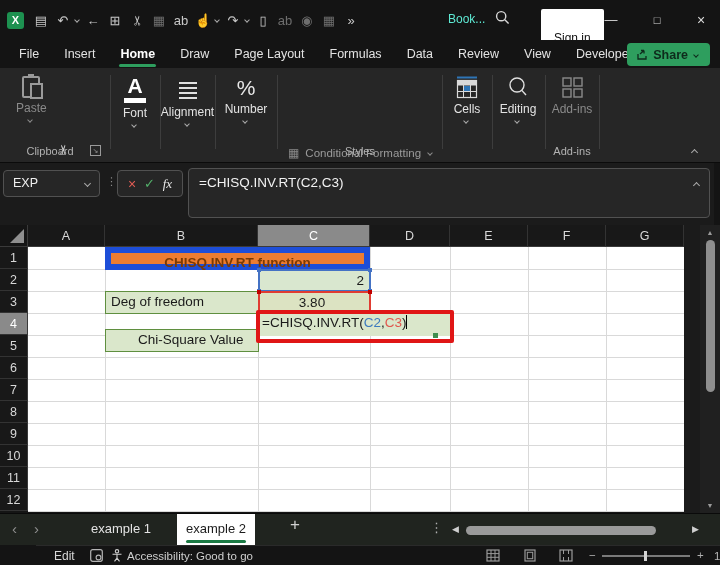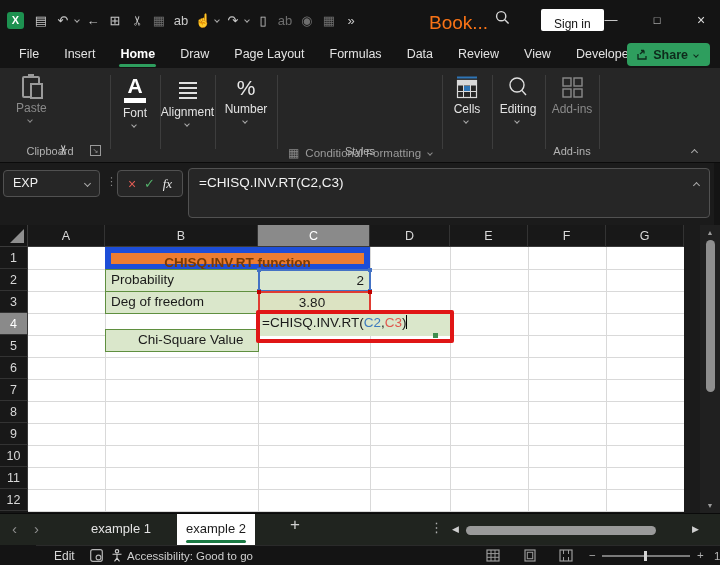--- a/index.html
+++ b/index.html
@@ -13,24 +13,24 @@
   .qat-icon { display:inline-block; min-width:20px; text-align:center; font-size:13px; color:#c9c9c9;
               margin:0 1px; cursor:default; }
   .qat-icon.dim { color:#6e6e6e; }
   .qat-icon.excel { width:17px; height:17px; min-width:17px; background:#1d9150; border-radius:3px;
                     color:#fff; font-weight:bold; font-size:11px; line-height:17px; margin-right:6px; }
   .qat-icon.rot { transform:rotate(-90deg); }
   .chev { display:inline-block; width:5px; height:5px; border-right:1.3px solid #aaa;
           border-bottom:1.3px solid #aaa; transform:rotate(45deg); }
   .chev.sm { width:4px; height:4px; margin:0 3px 0 1px; }
   .chev.up { transform:rotate(-135deg); }
-  .doc-title { position:absolute; left:429px; top:12px; font-size:19px; color:#f97316; }
+  .doc-title { position:absolute; left:448px; top:12px; font-size:12px; color:#5eead4; }
   .search-btn { position:absolute; left:495px; top:10px; }
   .signin-btn { position:absolute; left:541px; top:9px; height:22px; background:#fff; color:#111;
-                font-size:12px; border:none; border-radius:2px; padding:4px 13px; line-height:22px; }
+                font-size:12px; border:none; border-radius:2px; padding:18px 13px; line-height:22px; }
   .winctl { position:absolute; top:0; width:42px; height:40px; text-align:center; line-height:40px;
             font-size:13px; color:#dcdcdc; }
   .winctl.min { left:590px; } .winctl.max { left:636px; font-size:11px; } .winctl.close { left:680px; font-size:14px; }
 
   
   .tabrow { position:absolute; top:40px; left:0; width:720px; height:28px; background:#141414; }
   .rtabs { position:absolute; left:18px; top:0; display:flex; height:28px; align-items:center; }
   .rtab { font-size:12.5px; color:#e3e3e3; margin-right:23px; position:relative; padding:5px 1px; white-space:nowrap; }
   .rtab.active { color:#fff; font-weight:bold; }
   .rtab.active::after { content:""; position:absolute; left:0; right:0; bottom:-1px; height:3px;
@@ -375,21 +375,20 @@
         <div class="gl h" style="top: 154px;"></div>
         <div class="gl h" style="top: 176px;"></div>
         <div class="gl h" style="top: 198px;"></div>
         <div class="gl h" style="top: 220px;"></div>
         <div class="gl h" style="top: 242px;"></div>
         <div class="gl h" style="top: 264px;"></div>
         <div class="gl h" style="top: 286px;"></div>
       </div>
 
     <div class="cell cell-title">CHISQ.INV.RT function</div>
-    <div class="cell cell-green cell-b" style="top:44px;">Probability</div>
     <div class="cell cell-green cell-b" style="top:66px;">Deg of freedom</div>
     <div class="cell cell-green cell-b" style="top:104px;padding-left:32px;">Chi-Square Value</div>
 
     <div class="cell cell-val cell-c2" style="top:44px;">
       <span>2</span>
       <span class="handle b tl"></span>
       <span class="handle b tr"></span>
       <span class="handle b bl"></span>
       <span class="handle b br"></span>
     </div>

